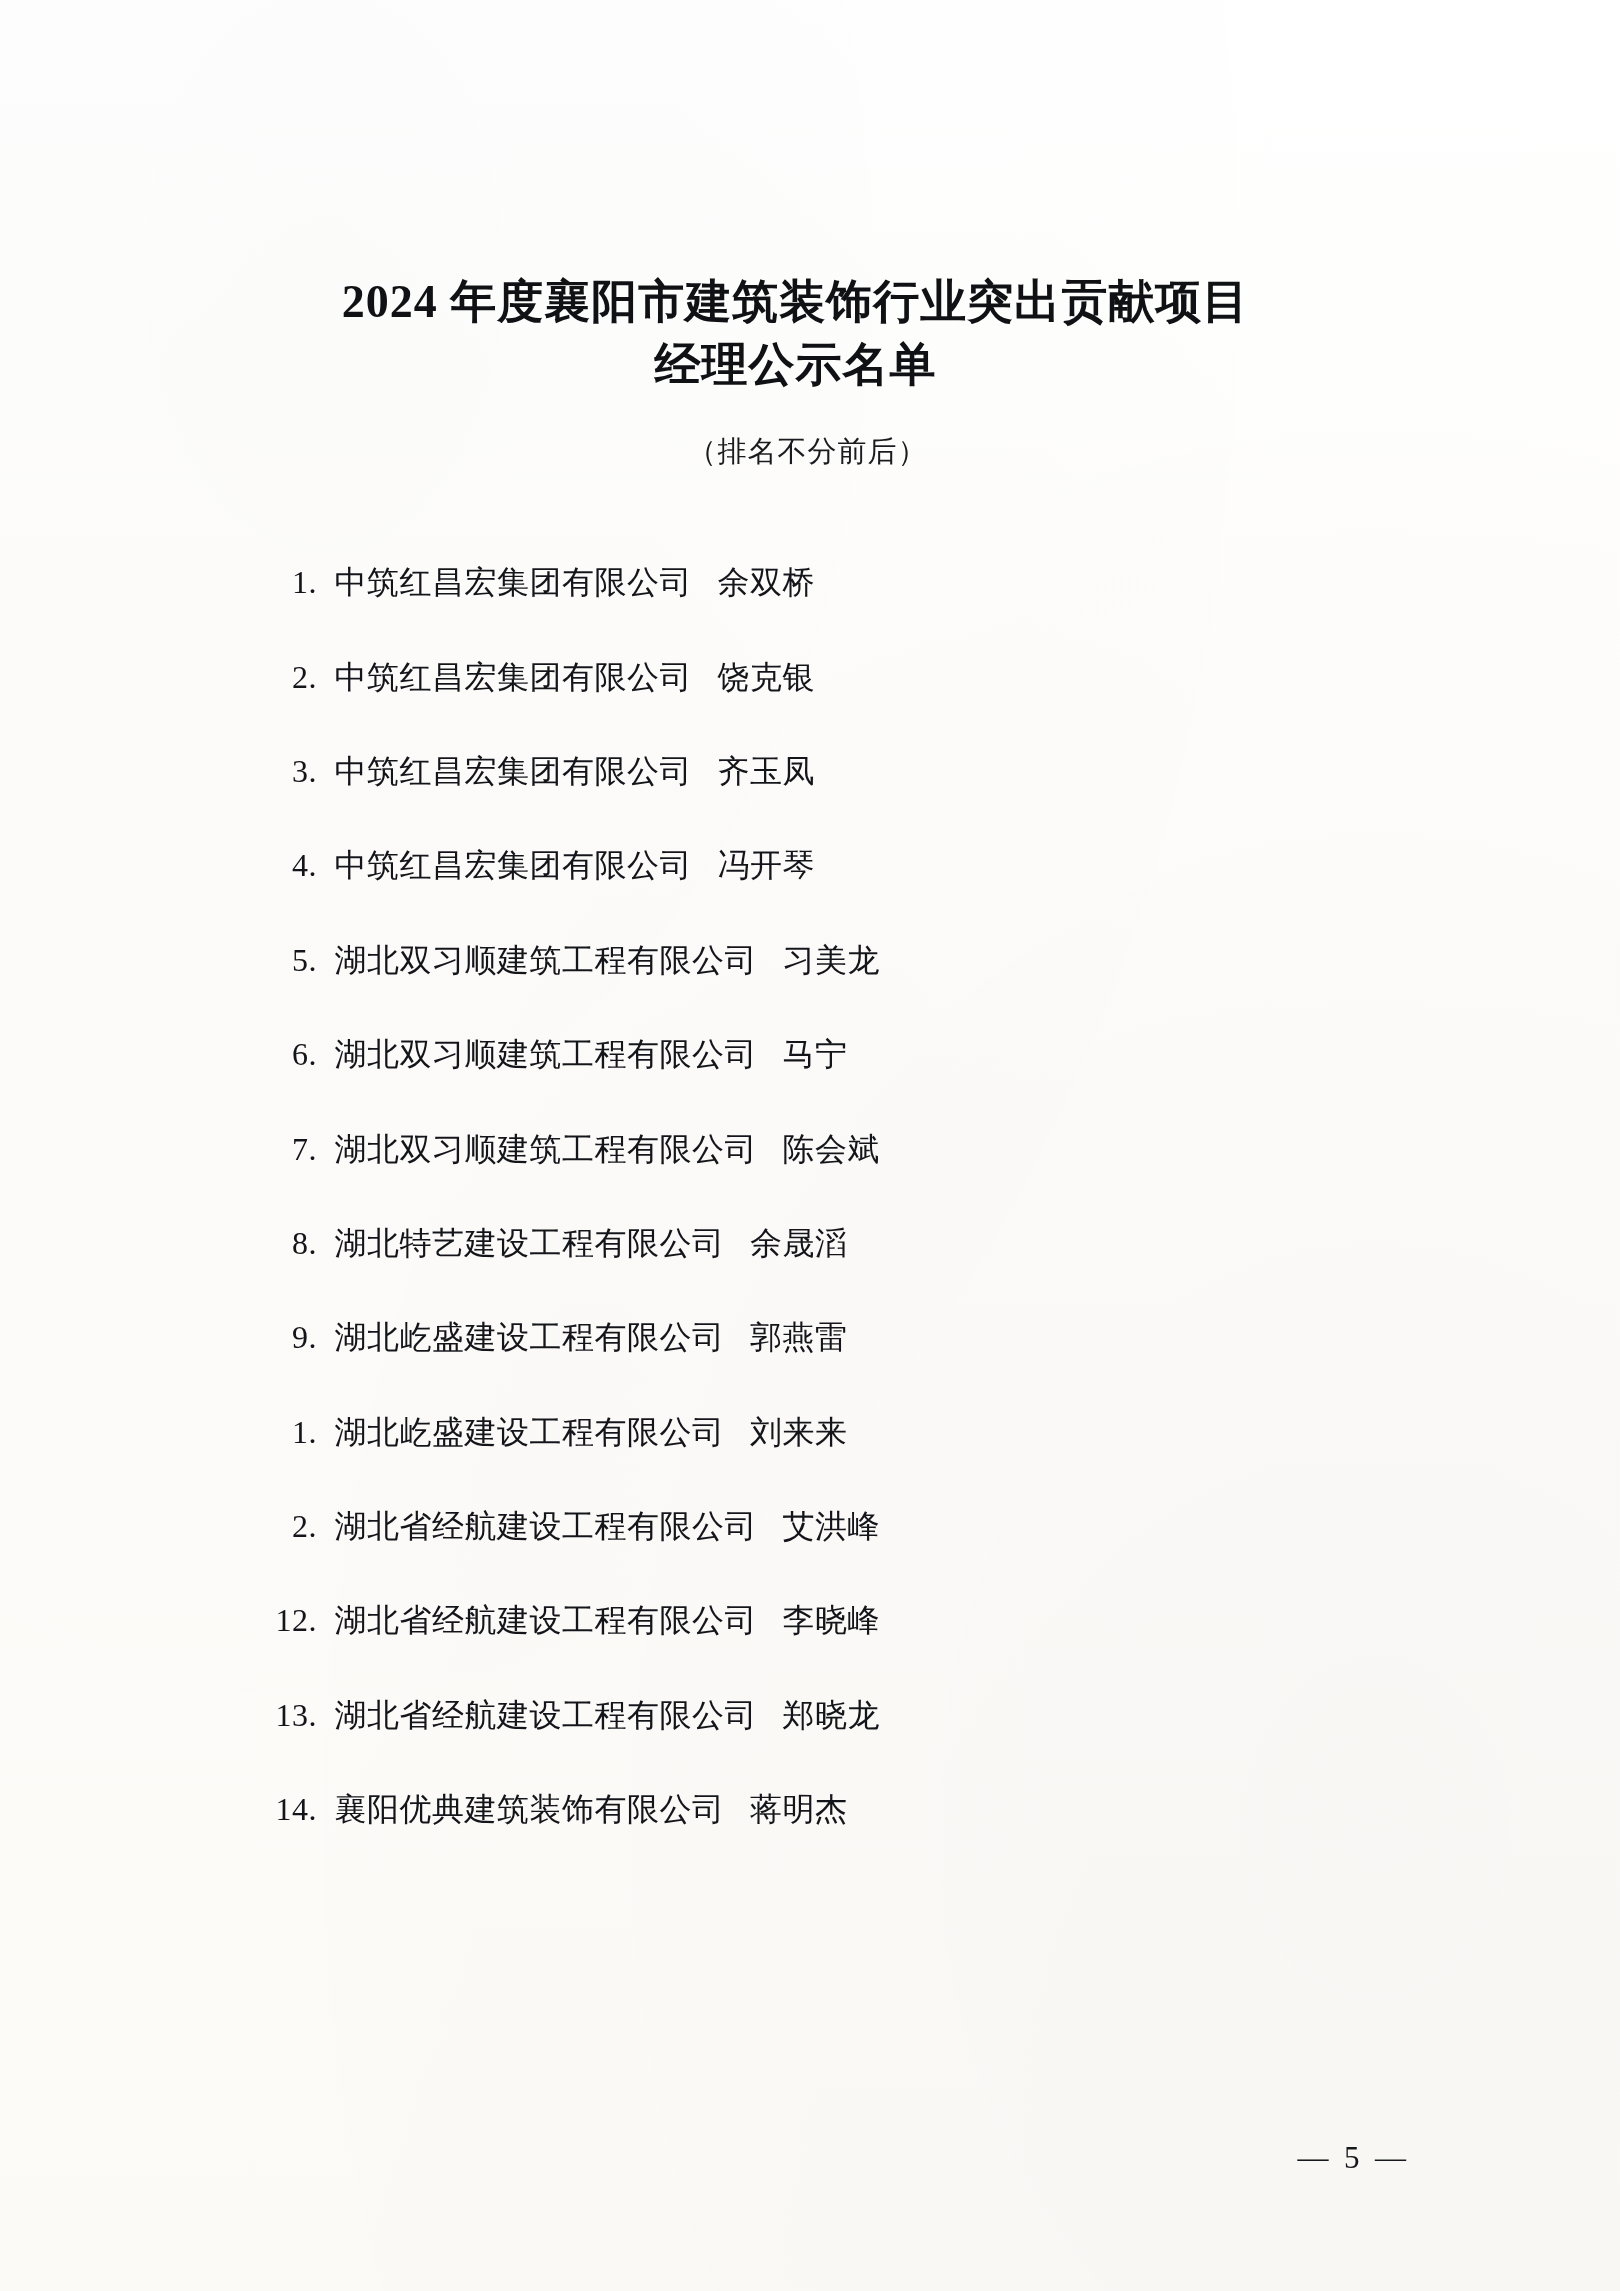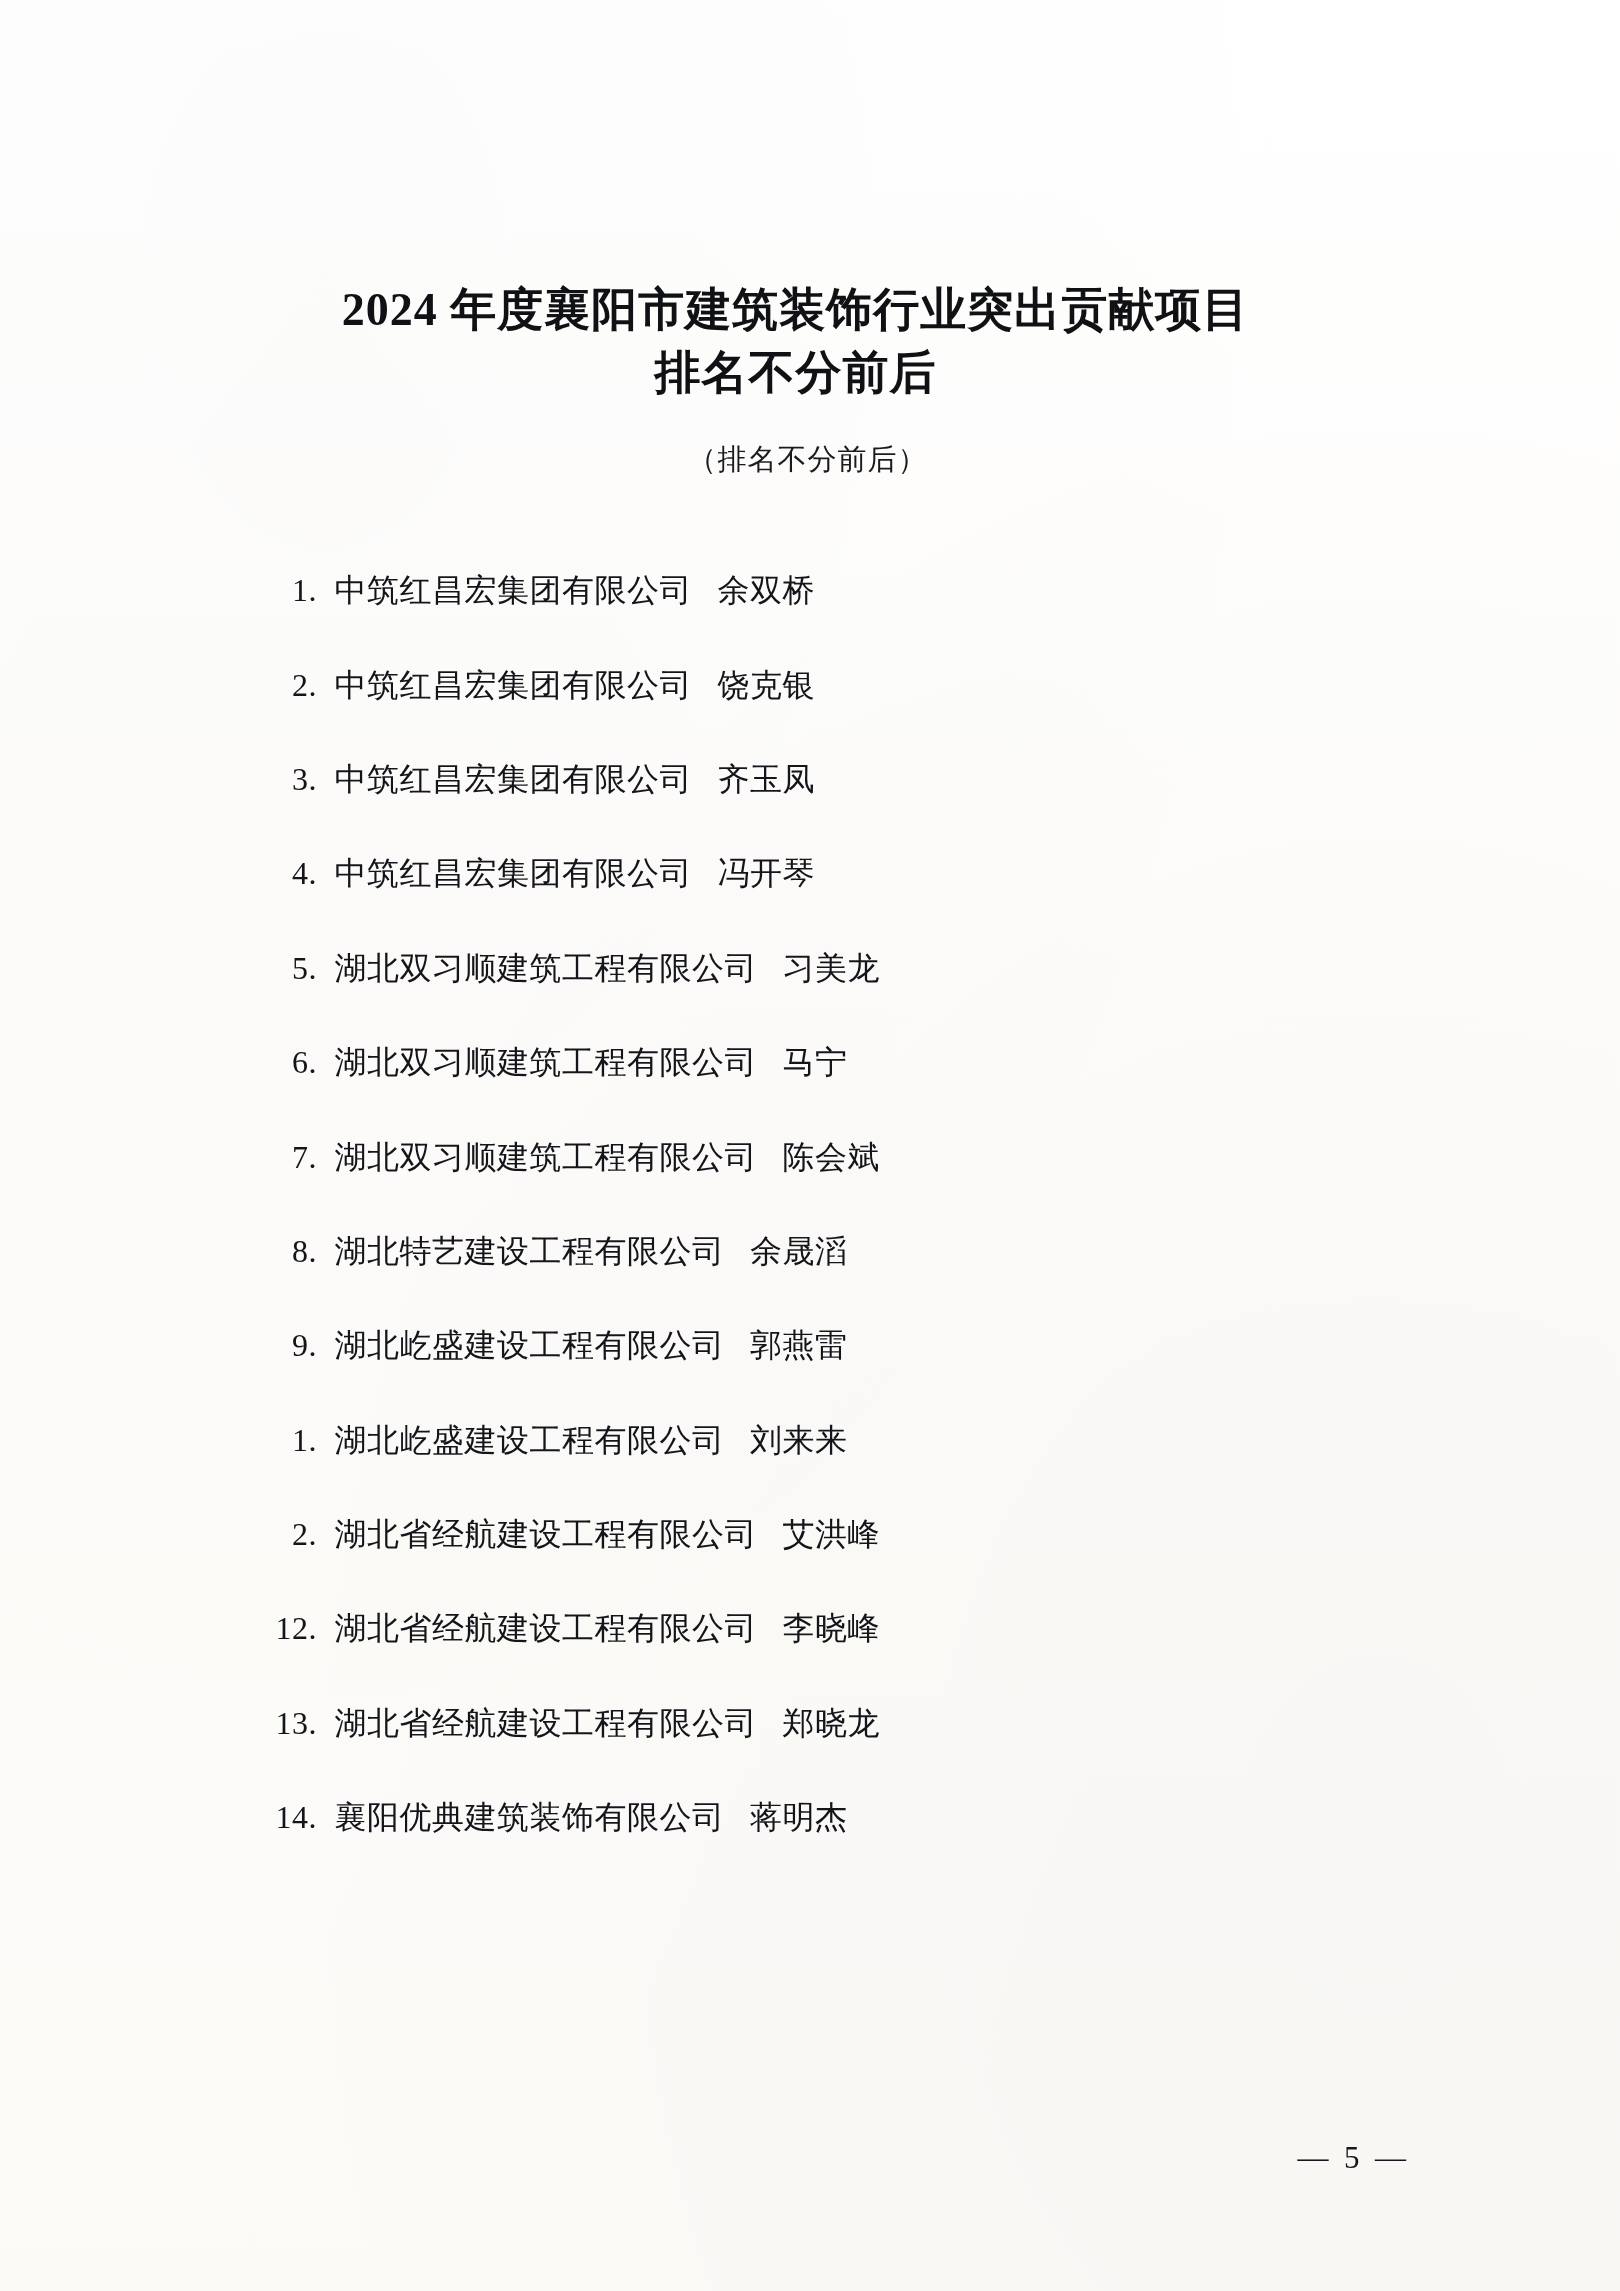--- a/index.html
+++ b/index.html
@@ -26,21 +26,21 @@
     inset: 0;
     background:
       radial-gradient(ellipse at 20% 12%, rgba(0,0,0,0.012), rgba(0,0,0,0) 60%),
       radial-gradient(ellipse at 85% 80%, rgba(0,0,0,0.015), rgba(0,0,0,0) 62%),
       linear-gradient(180deg, #ffffff 0%, #fdfcfa 45%, #fbfaf7 100%);
     pointer-events: none;
   }
   .content {
     position: absolute;
     left: 227px;
-    top: 12px;
+    top: 4px;
     width: 1176px;
   }
   .doc-title {
     margin: 0;
     padding-top: 267px;
     text-align: center;
     font-family: "Liberation Serif", "DejaVu Serif", serif;
     font-weight: 700;
     font-size: 46px;
     line-height: 1.36;
@@ -101,21 +101,21 @@
   }
 </style>
 </head>
 <body>
 
 <div class="page">
   <div class="content">
 
     <h1 class="doc-title">
       <span>2024 年度襄阳市建筑装饰行业突出贡献项目</span>
-      <span class="line2">排名不分前后</span>
+      <span class="line2">经理公示名单</span>
     </h1>
 
     <p class="subtitle">（排名不分前后）</p>
 
     <ul class="name-list">
       <li class="name-row">
         <span class="row-num">1.</span>
         <span class="row-company">中筑红昌宏集团有限公司</span>
         <span class="row-person">余双桥</span>
       </li>

